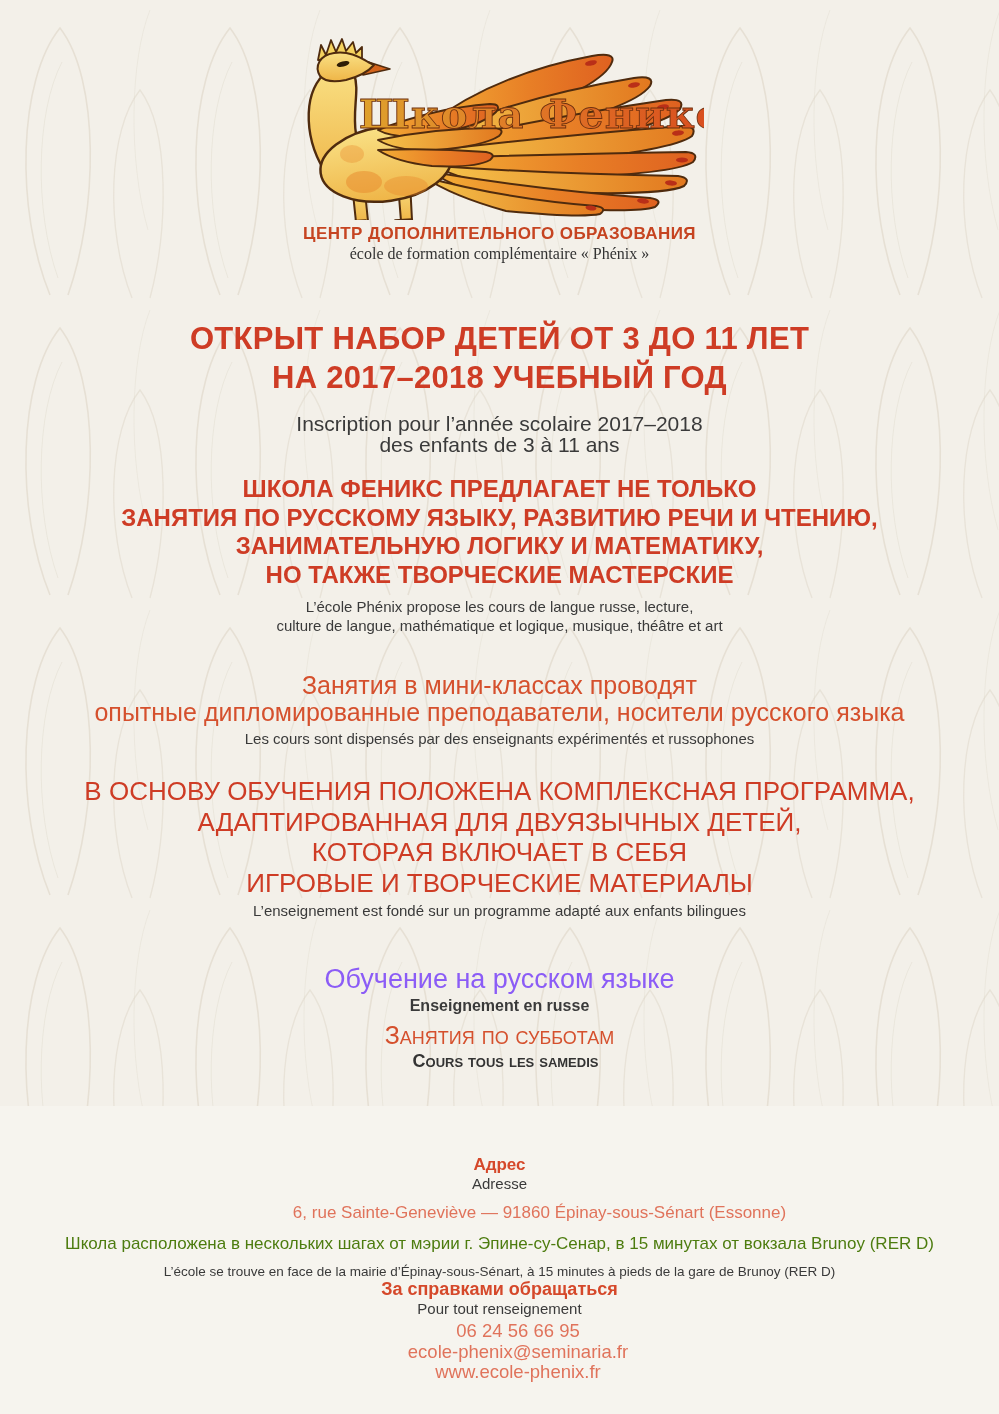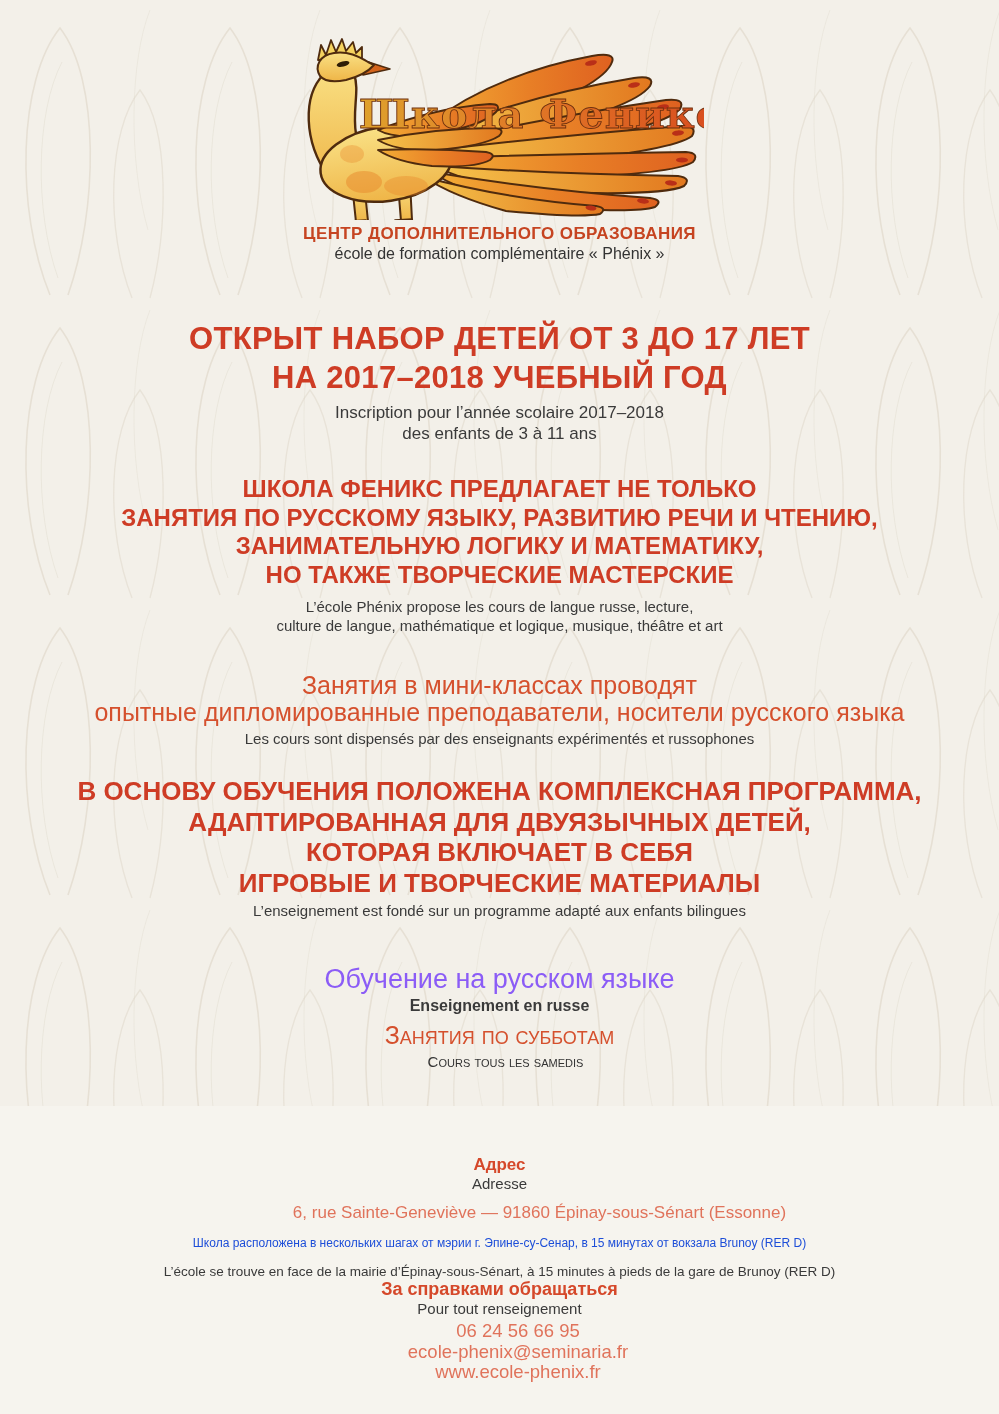--- a/index.html
+++ b/index.html
@@ -8,59 +8,59 @@
     position:relative;width:999px;height:1414px;margin:0 auto;
     background:#f3f0e9;overflow:hidden;text-align:center;
   }
   .abs{position:absolute;left:0;width:100%;text-align:center;}
   .watermark{position:absolute;top:0;left:0;pointer-events:none;}
   .footer-bg{position:absolute;top:1106px;left:0;width:100%;height:308px;background:#f6f4ee;}
 
   
   .logo-svg{position:absolute;left:294px;top:34px;width:410px;height:186px;}
   .logo-sub-ru{top:224px;font-size:17px;font-weight:bold;letter-spacing:.4px;color:#c64421;}
-  .logo-sub-fr{top:245px;font-size:16px;color:#333333;}
+  .logo-sub-fr{top:245px;font-size:16px;color:#333333;font-family:Liberation Serif, serif;}
 
   
   .sec-headline{top:319px;}
   .headline-ru{font-size:31px;line-height:39px;font-weight:bold;color:#ce3c25;letter-spacing:.3px;}
-  .headline-fr{margin-top:5px;font-size:17px;line-height:21px;color:#3a3a3a;}
+  .headline-fr{margin-top:16px;font-size:21px;line-height:21px;color:#3a3a3a;}
 
   
   .sec-offer{top:475px;}
   .offer-ru{font-size:24px;line-height:28.5px;font-weight:bold;color:#ce3c25;}
   .offer-fr{margin-top:9px;font-size:15px;line-height:18.5px;color:#3a3a3a;}
 
   
   .sec-teachers{top:672px;}
   .teachers-ru{font-size:25px;line-height:27px;color:#d5502d;}
   .teachers-fr{margin-top:4px;font-size:15px;line-height:18px;color:#3a3a3a;}
 
   
   .sec-program{top:776px;}
-  .program-ru{font-size:26px;line-height:30.5px;font-weight:bold;color:#ce3c25;}
+  .program-ru{font-size:26px;line-height:30.5px;font-weight:normal;color:#ce3c25;}
   .program-fr{margin-top:4px;font-size:15px;line-height:18px;color:#3a3a3a;}
 
   
   .sec-language{top:946px;}
   .language-ru{font-size:27px;line-height:28px;color:#8b5cf6;margin-top:19px;}
   .language-fr{margin-top:3px;font-size:16px;line-height:19px;color:#3a3a3a;font-weight:bold;}
 
   
   .sec-schedule{top:1022px;}
   .schedule-ru{font-size:25px;line-height:26px;color:#d5502d;font-variant:small-caps;}
-  .schedule-fr{margin-top:5px;font-size:15px;line-height:17px;color:#333333;font-weight:normal;font-variant:small-caps;padding-left:12px;}
+  .schedule-fr{margin-top:5px;font-size:18px;line-height:17px;color:#333333;font-weight:bold;font-variant:small-caps;padding-left:12px;}
 
   
   .addr-label{top:1155px;}
   .addr-label-ru{font-size:17px;font-weight:bold;color:#d5482a;}
   .addr-label-fr{font-size:15px;line-height:18px;color:#3a3a3a;}
   .addr-line{top:1203px;font-size:17px;color:#e0735b;padding-left:40px;}
   .sec-location{top:1234px;}
-  .location-ru{font-size:12px;line-height:19px;color:#1d4ed8;}
+  .location-ru{font-size:17px;line-height:19px;color:#4d7c0f;}
   .location-fr{margin-top:11px;font-size:13.5px;line-height:15px;color:#3a3a3a;}
   .contact-label{top:1279px;}
   .contact-label-ru{font-size:18px;font-weight:bold;color:#d5482a;}
   .contact-label-fr{font-size:15px;line-height:17px;color:#3a3a3a;}
   .sec-contacts{top:1321px;font-size:18.5px;line-height:20.5px;color:#e0735b;}
   .sec-contacts .contact-line{display:block;color:#e0735b;text-decoration:none;margin-left:37px;}
 
   .wordmark{
     font-family:"DejaVu Serif","Liberation Serif",serif;
     font-weight:bold;letter-spacing:1px;
@@ -158,21 +158,21 @@
     </g>
 
     <text class="wordmark" x="246" y="94" font-size="40" text-anchor="middle" fill="url(#wordgrad)" stroke="#6e300f" stroke-width="0.9">Школа Феникс</text>
   </svg>
 
   <div class="abs logo-sub-ru">ЦЕНТР ДОПОЛНИТЕЛЬНОГО ОБРАЗОВАНИЯ</div>
   <div class="abs logo-sub-fr">école de formation complémentaire « Phénix »</div>
 
   <section class="abs sec-headline">
     <div class="headline-ru">
-      <div>ОТКРЫТ НАБОР ДЕТЕЙ ОТ 3 ДО 17 ЛЕТ</div>
+      <div>ОТКРЫТ НАБОР ДЕТЕЙ ОТ 3 ДО 11 ЛЕТ</div>
       <div>НА 2017–2018 УЧЕБНЫЙ ГОД</div>
     </div>
     <div class="headline-fr">
       <div>Inscription pour l’année scolaire 2017–2018</div>
       <div>des enfants de 3 à 11 ans</div>
     </div>
   </section>
 
   <section class="abs sec-offer">
     <div class="offer-ru">

